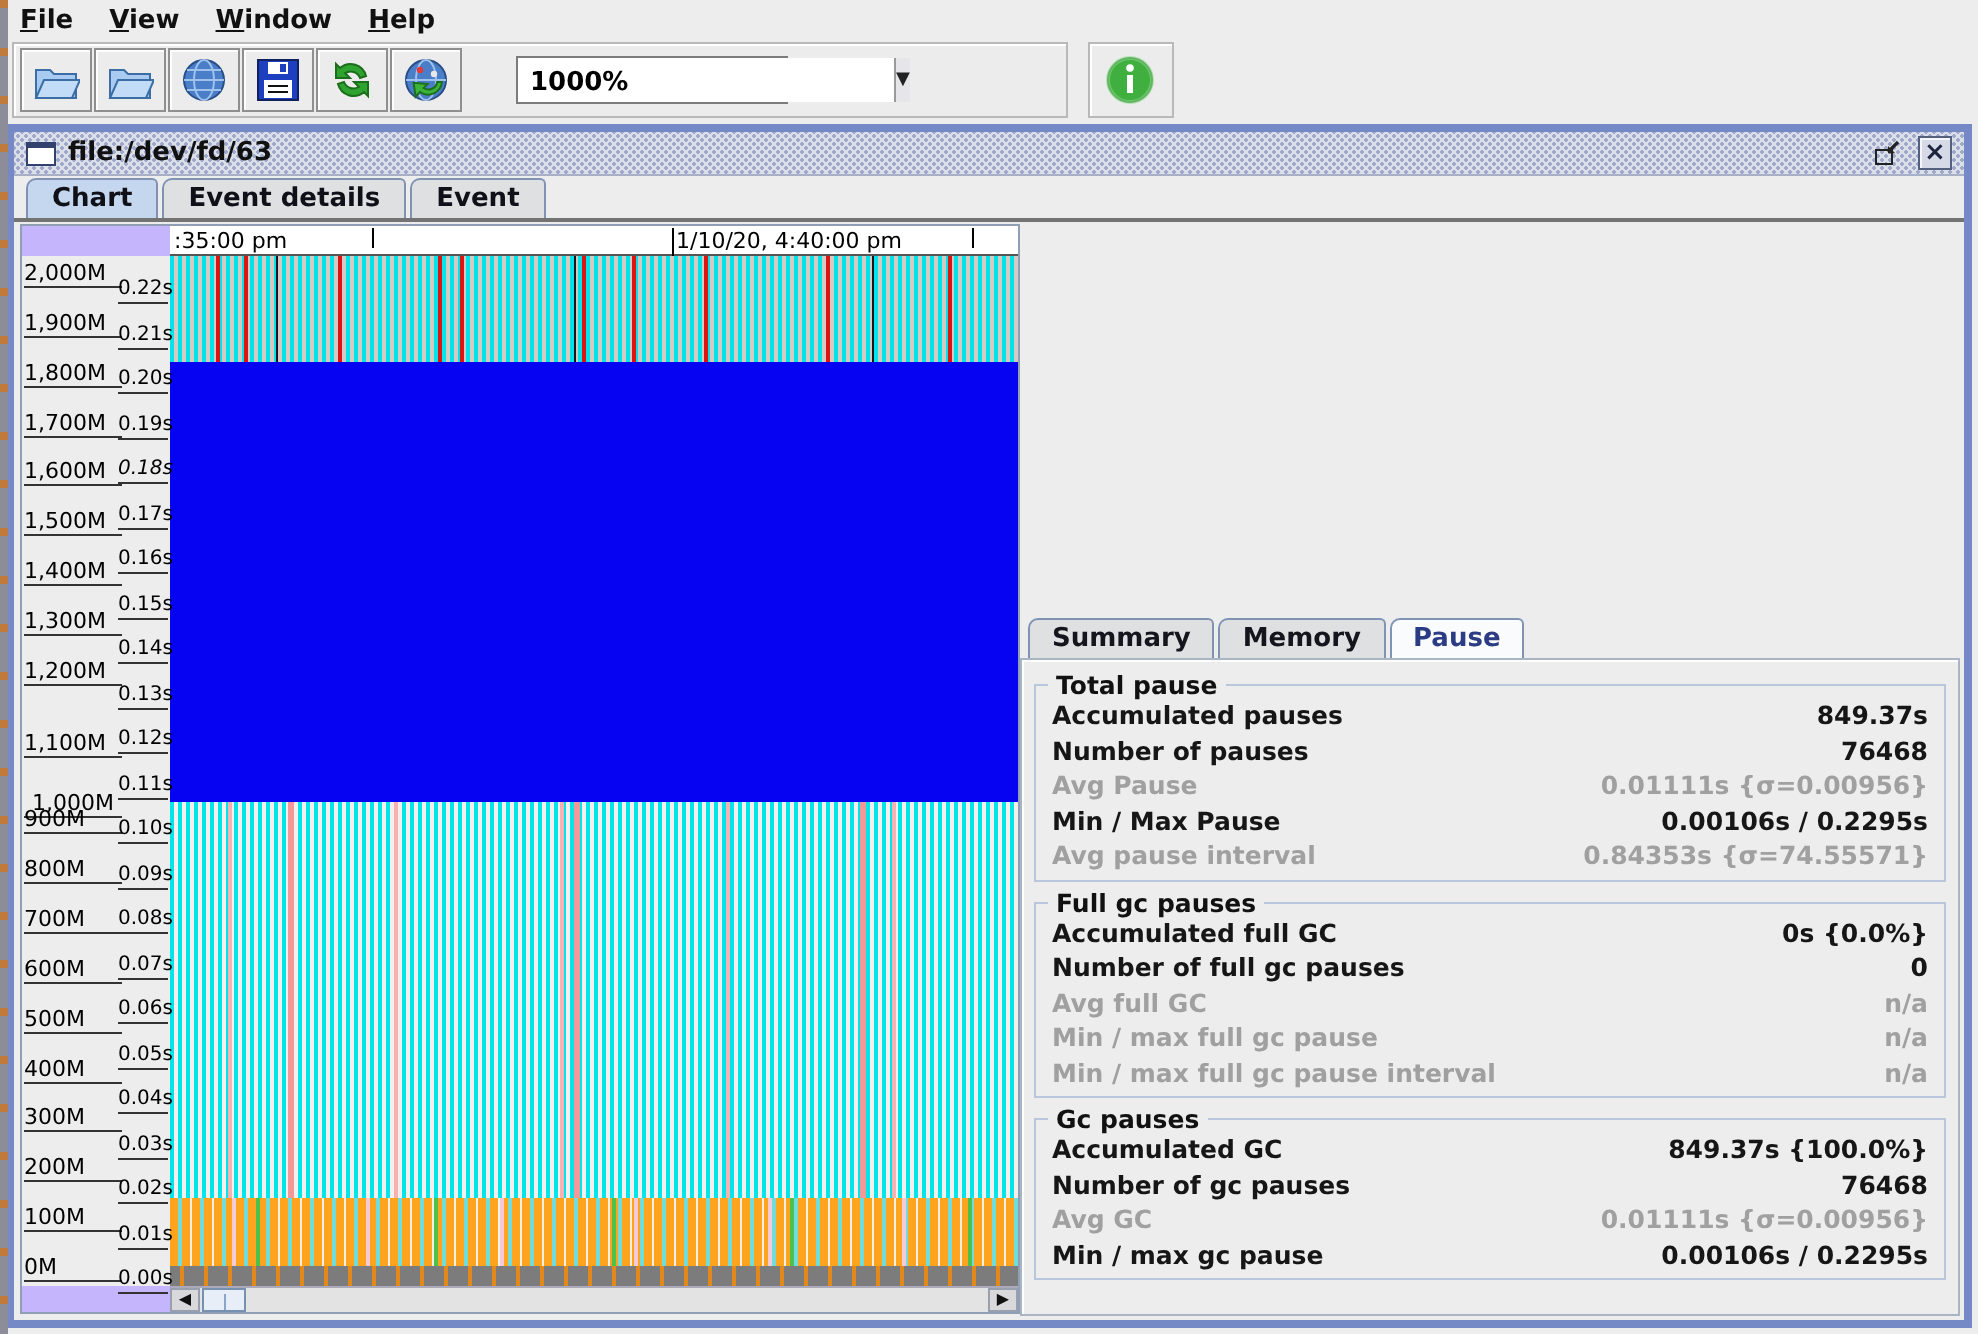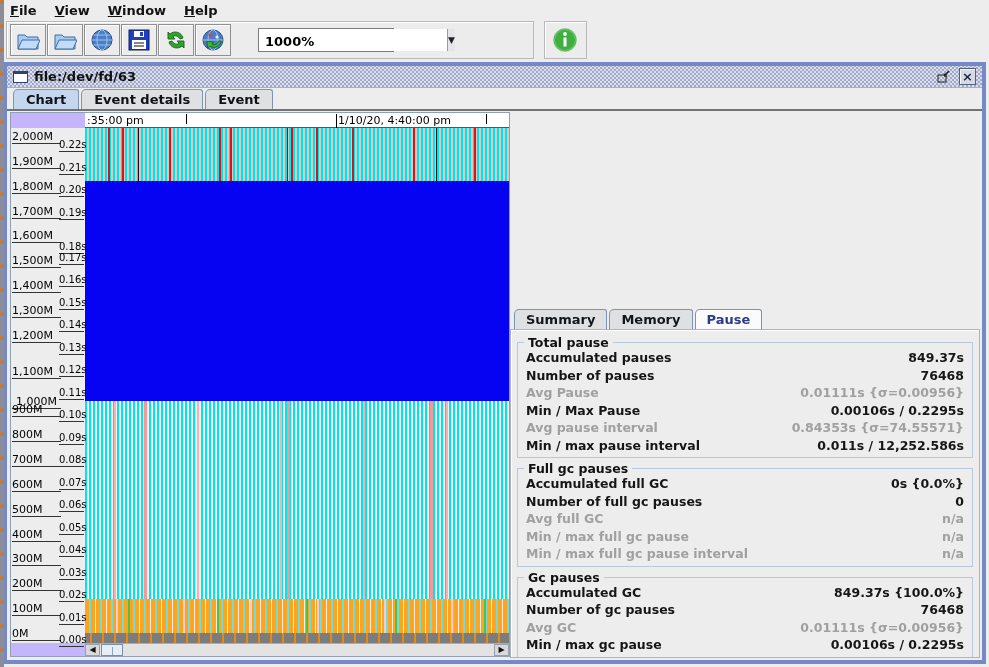--- a/index.html
+++ b/index.html
@@ -251,21 +251,21 @@
             <span class="mem-label" style="top: 374.75px;">500M</span>
             <span class="mem-label" style="top: 399.6px;">400M</span>
             <span class="mem-label" style="top: 424.45px;">300M</span>
             <span class="mem-label" style="top: 449.3px;">200M</span>
             <span class="mem-label" style="top: 474.15px;">100M</span>
             <span class="mem-label" style="top: 499px;">0M</span>
             <span class="pause-label" style="top: 11px;">0.22s</span>
             <span class="pause-label" style="top: 33.5px;">0.21s</span>
             <span class="pause-label" style="top: 56px;">0.20s</span>
             <span class="pause-label" style="top: 78.5px;">0.19s</span>
-            <span class="pause-label" style="top: 113px;">0.18s</span>
+            <span class="pause-label" style="top: 101px; font-style: italic;">0.18s</span>
             <span class="pause-label" style="top: 123.5px;">0.17s</span>
             <span class="pause-label" style="top: 146px;">0.16s</span>
             <span class="pause-label" style="top: 168.5px;">0.15s</span>
             <span class="pause-label" style="top: 191px;">0.14s</span>
             <span class="pause-label" style="top: 213.5px;">0.13s</span>
             <span class="pause-label" style="top: 236px;">0.12s</span>
             <span class="pause-label" style="top: 258.5px;">0.11s</span>
             <span class="pause-label" style="top: 281px;">0.10s</span>
             <span class="pause-label" style="top: 303.5px;">0.09s</span>
             <span class="pause-label" style="top: 326px;">0.08s</span>
@@ -314,24 +314,20 @@
               <span class="v">0.01111s {σ=0.00956}</span>
             </div>
             <div class="srow">
               <span class="l">Min / Max Pause</span>
               <span class="v">0.00106s / 0.2295s</span>
             </div>
             <div class="srow muted">
               <span class="l">Avg pause interval</span>
               <span class="v">0.84353s {σ=74.55571}</span>
             </div>
-            <div class="srow">
-              <span class="l">Min / max pause interval</span>
-              <span class="v">0.011s / 12,252.586s</span>
-            </div>
           </div>
           <div class="group">
             <div class="group-title">Full gc pauses</div>
             <div class="srow">
               <span class="l">Accumulated full GC</span>
               <span class="v">0s {0.0%}</span>
             </div>
             <div class="srow">
               <span class="l">Number of full gc pauses</span>
               <span class="v">0</span>

